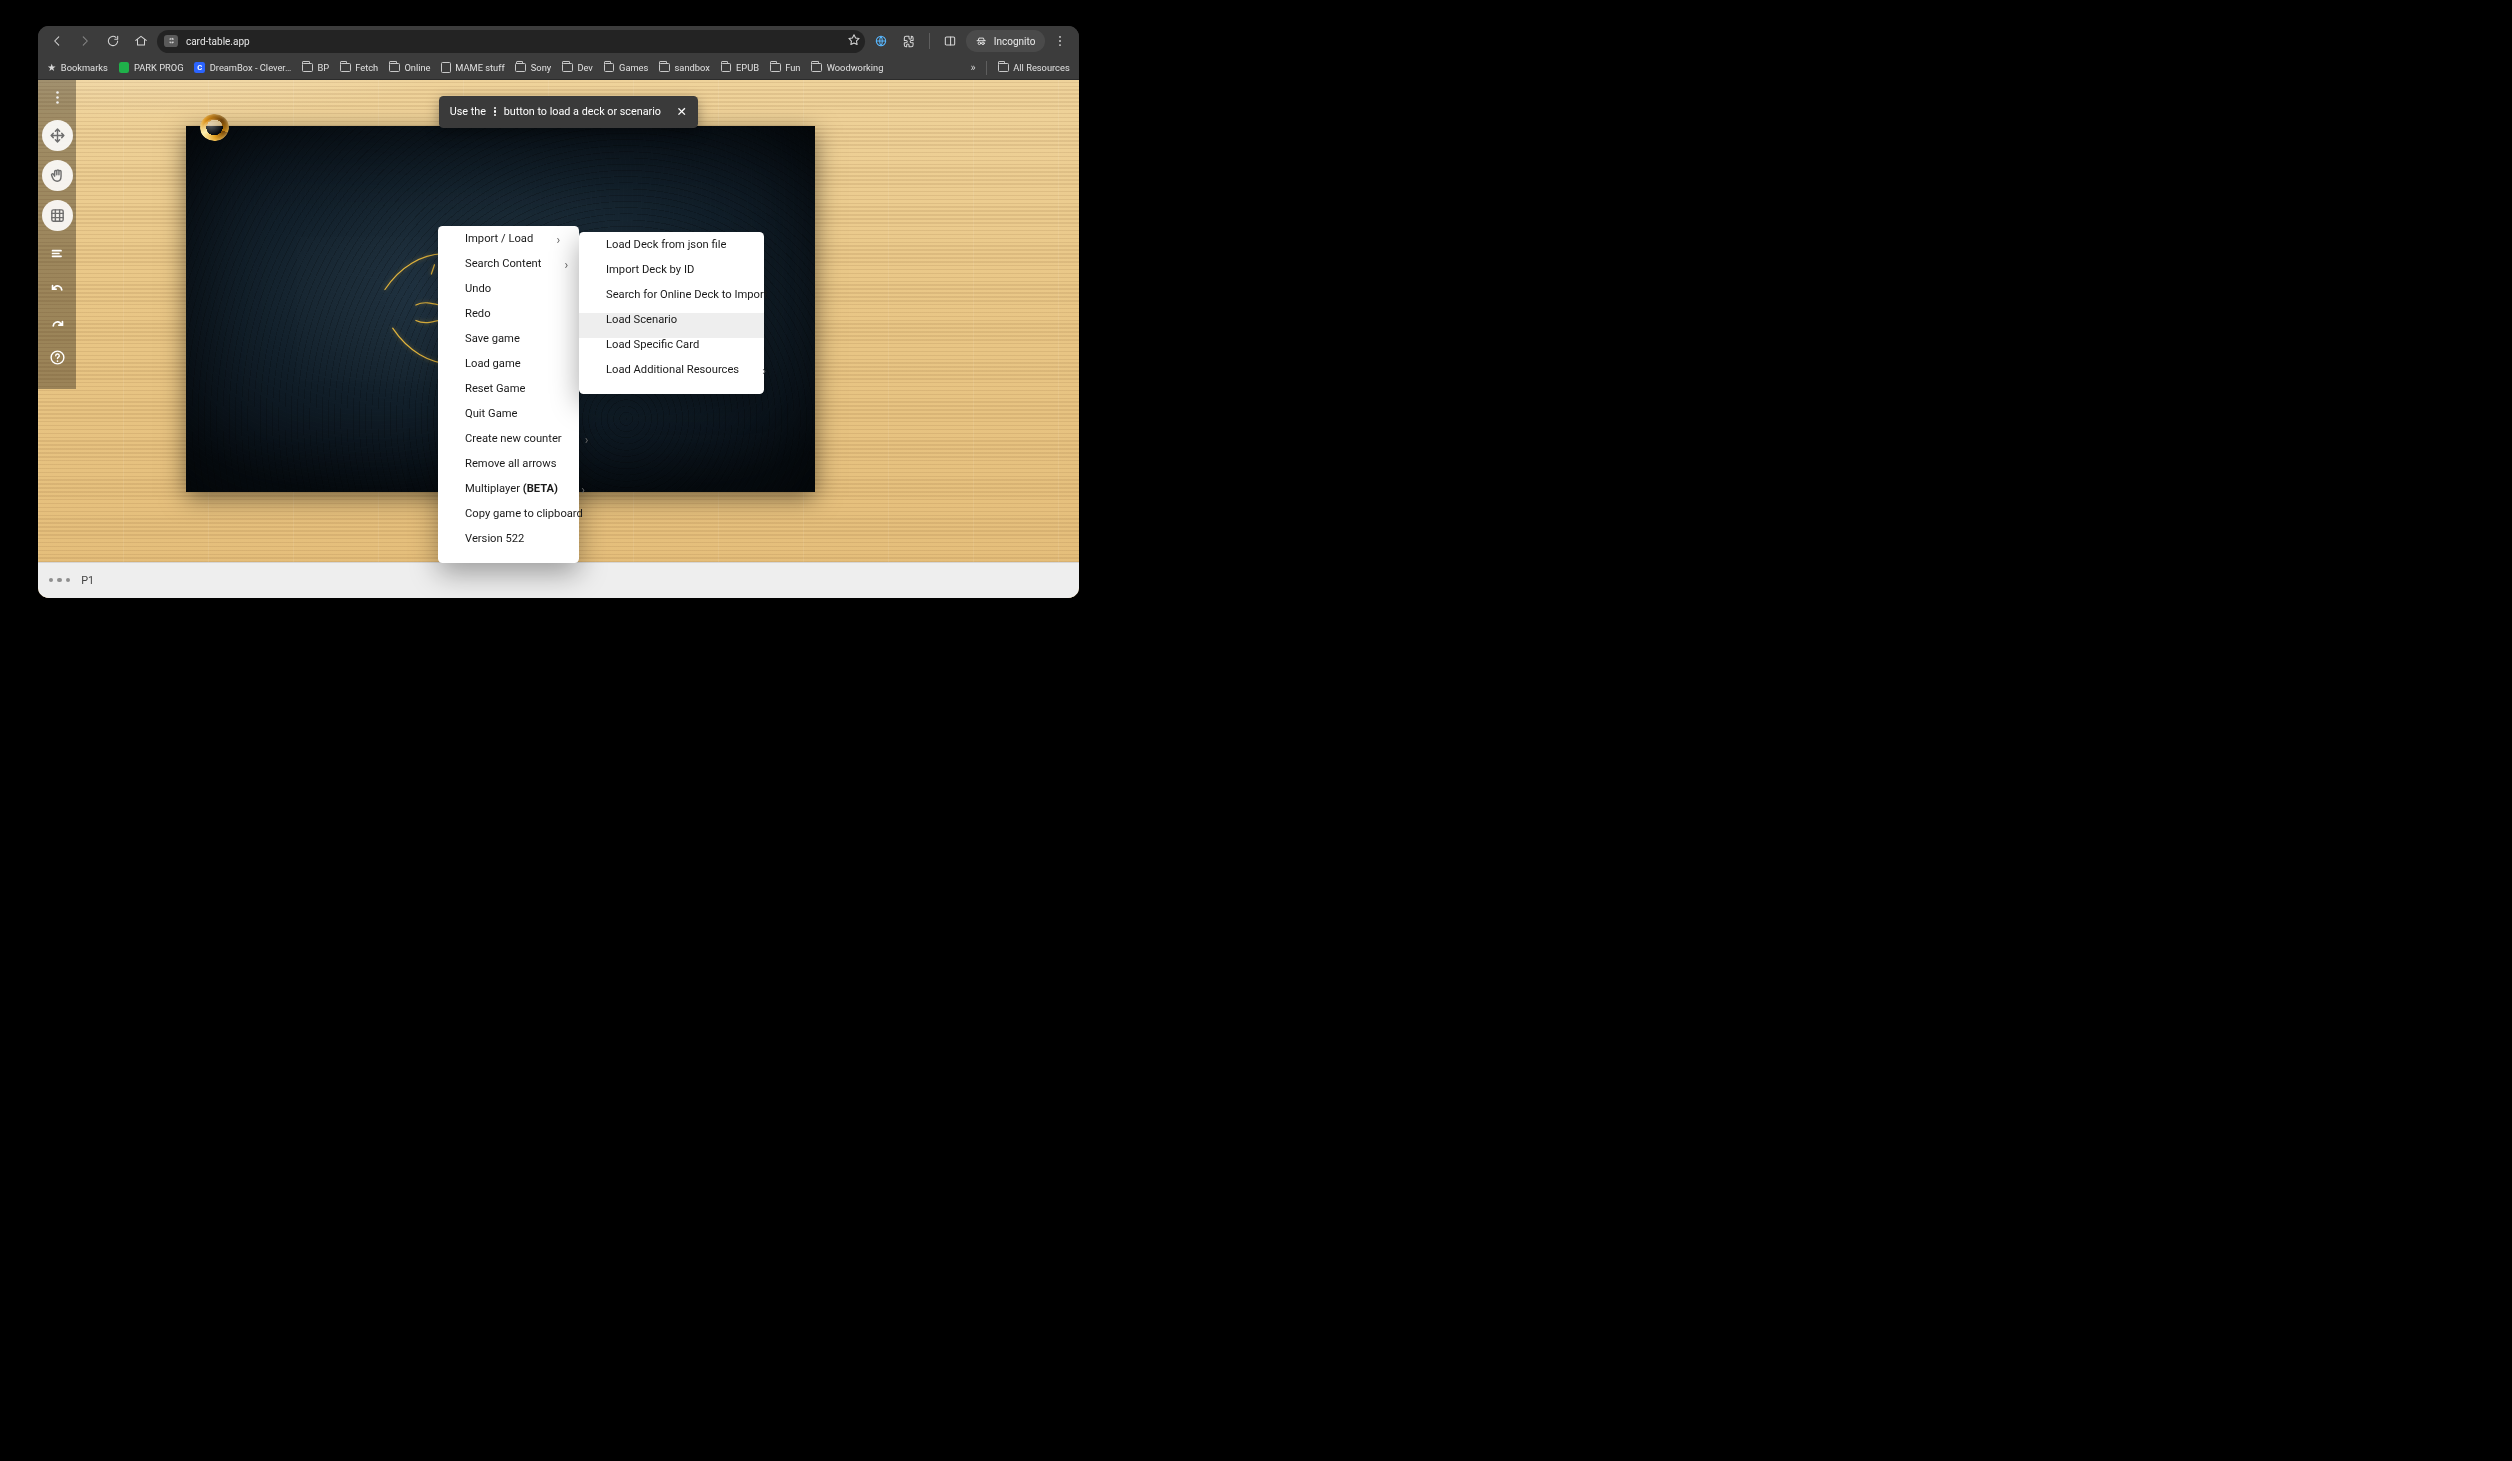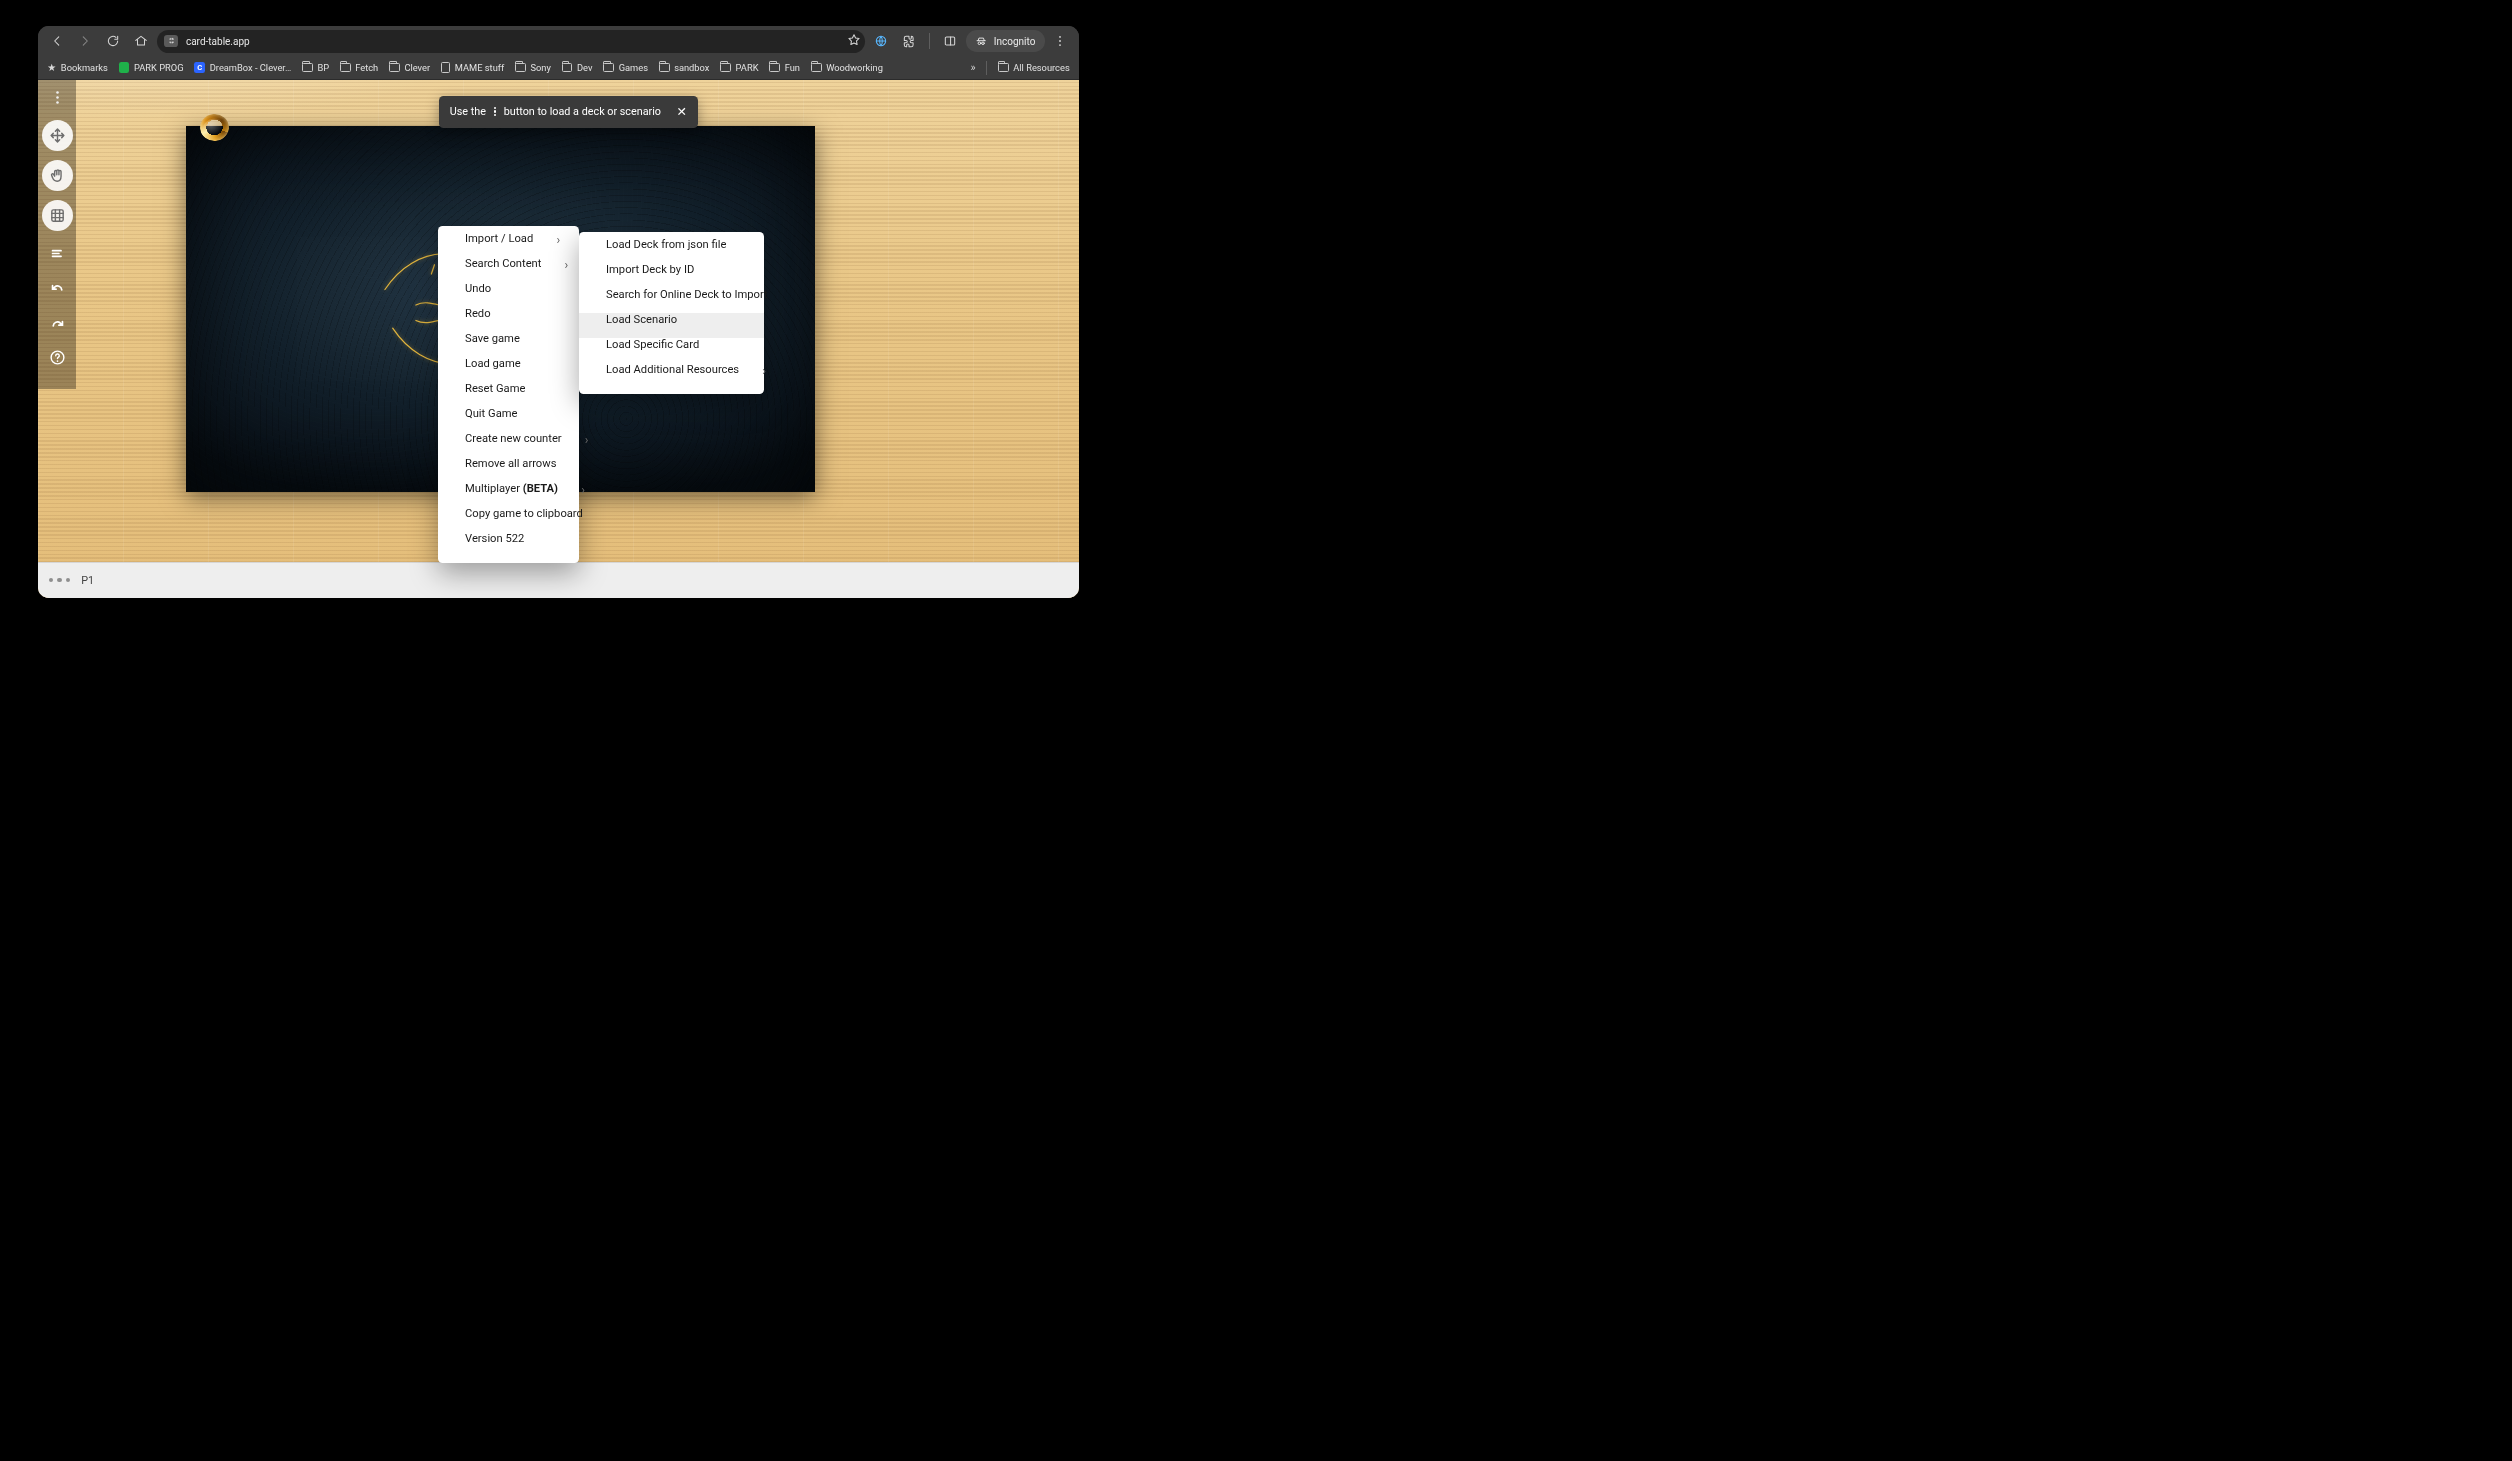--- a/index.html
+++ b/index.html
@@ -326,21 +326,21 @@
         <div class="bm-item">
           <span class="bm-folder-icon"></span>
           <span>BP</span>
         </div>
         <div class="bm-item">
           <span class="bm-folder-icon"></span>
           <span>Fetch</span>
         </div>
         <div class="bm-item">
           <span class="bm-folder-icon"></span>
-          <span>Clever</span>
+          <span>Online</span>
         </div>
         <div class="bm-item">
           <span class="bm-doc"></span>
           <span>MAME stuff</span>
         </div>
         <div class="bm-item">
           <span class="bm-folder-icon"></span>
           <span>Sony</span>
         </div>
         <div class="bm-item">
@@ -350,21 +350,21 @@
         <div class="bm-item">
           <span class="bm-folder-icon"></span>
           <span>Games</span>
         </div>
         <div class="bm-item">
           <span class="bm-folder-icon"></span>
           <span>sandbox</span>
         </div>
         <div class="bm-item">
           <span class="bm-folder-icon"></span>
-          <span>PARK</span>
+          <span>EPUB</span>
         </div>
         <div class="bm-item">
           <span class="bm-folder-icon"></span>
           <span>Fun</span>
         </div>
         <div class="bm-item">
           <span class="bm-folder-icon"></span>
           <span>Woodworking</span>
         </div>
         <div class="bm-right">

